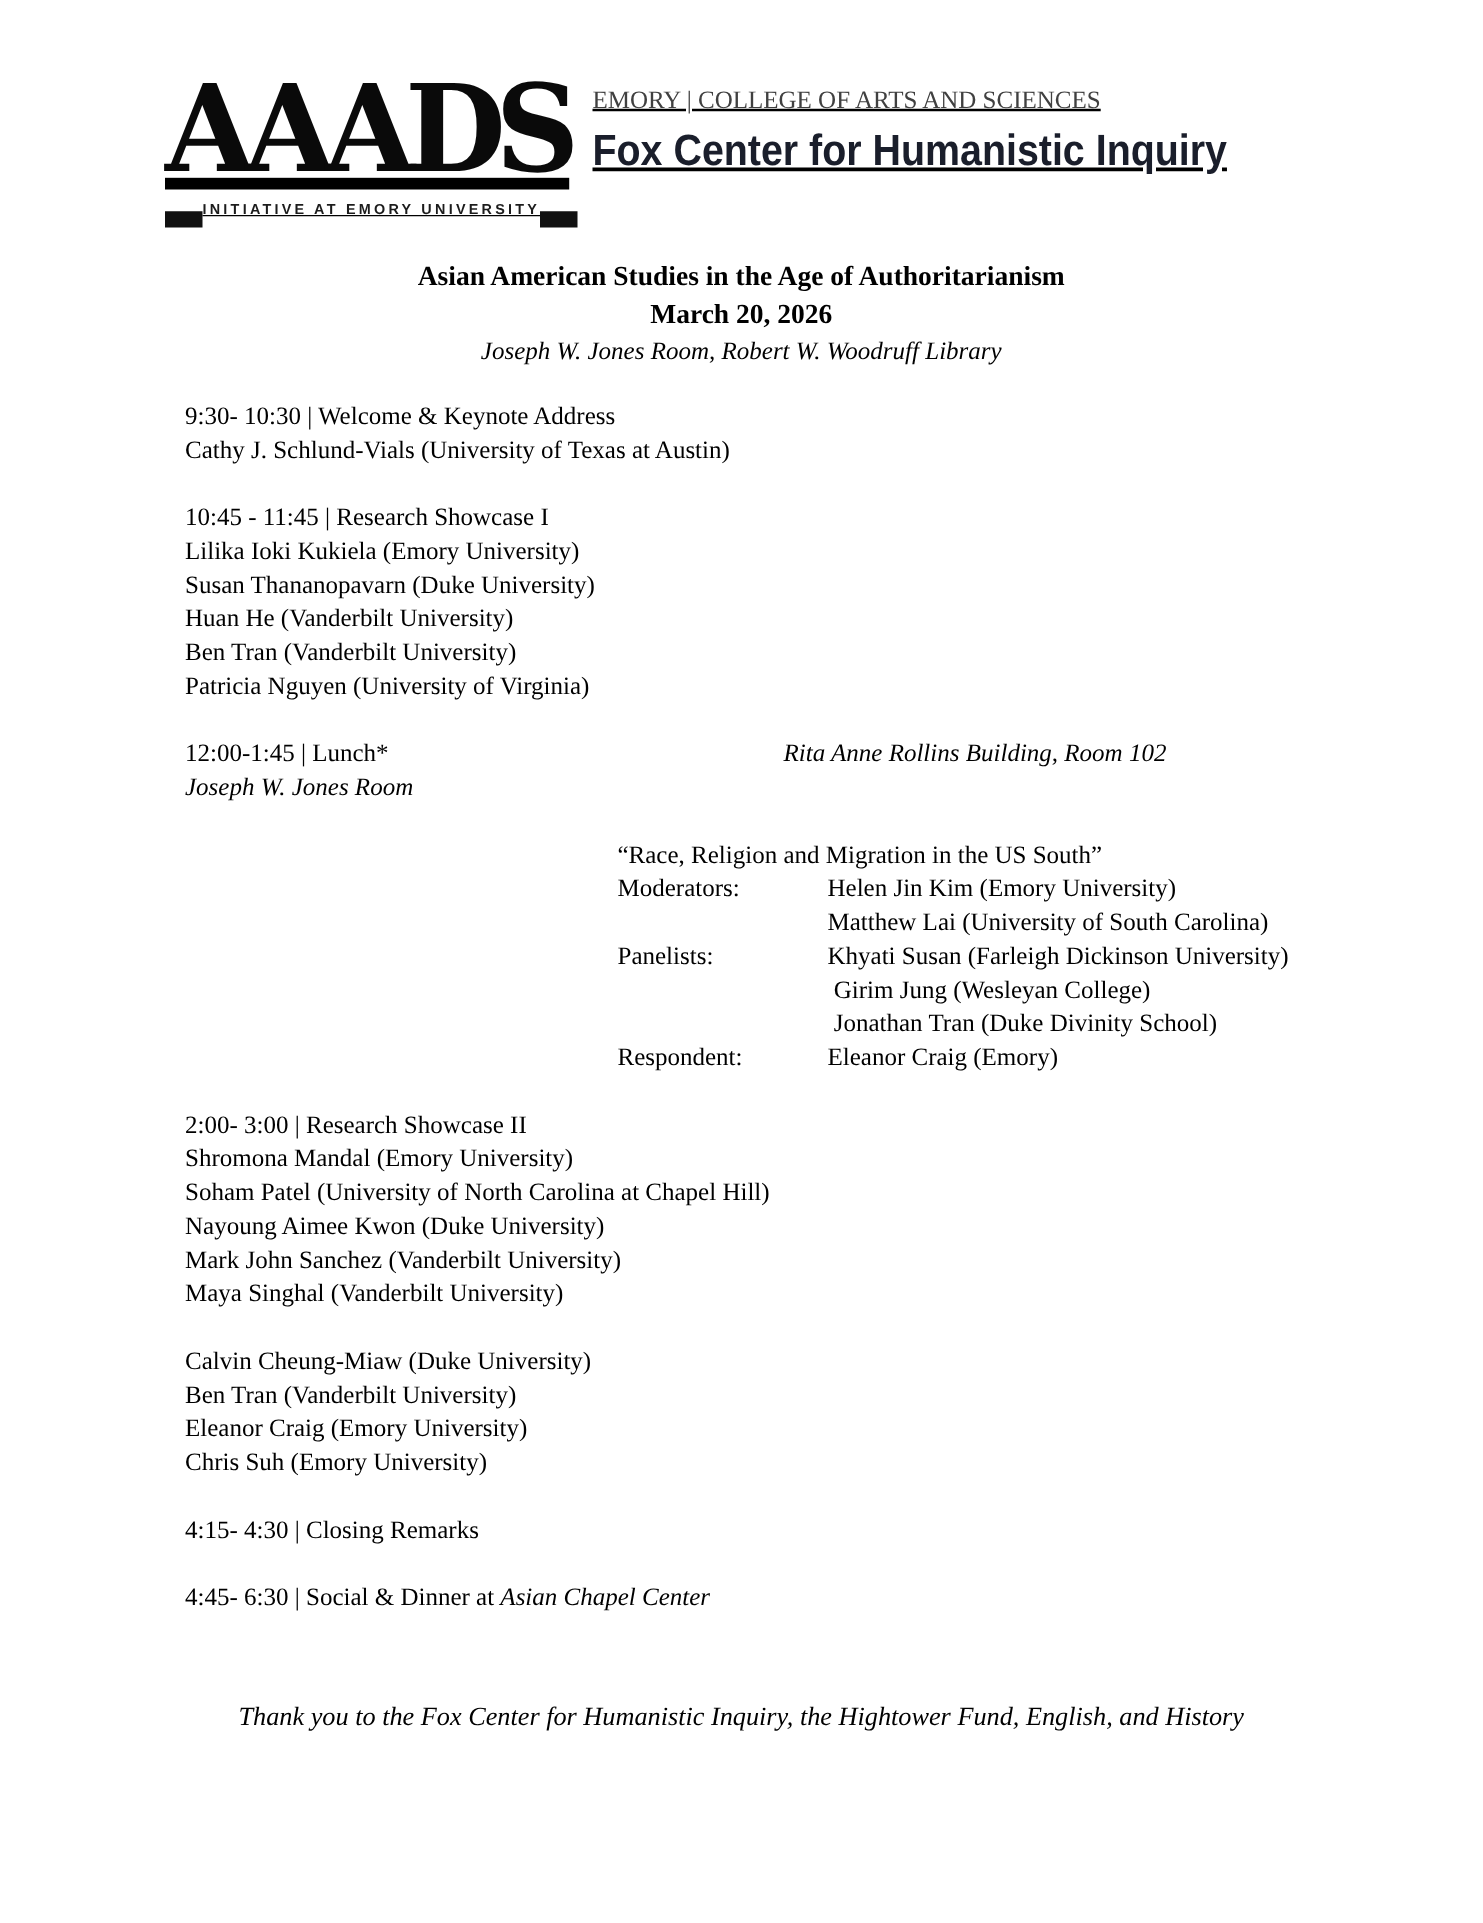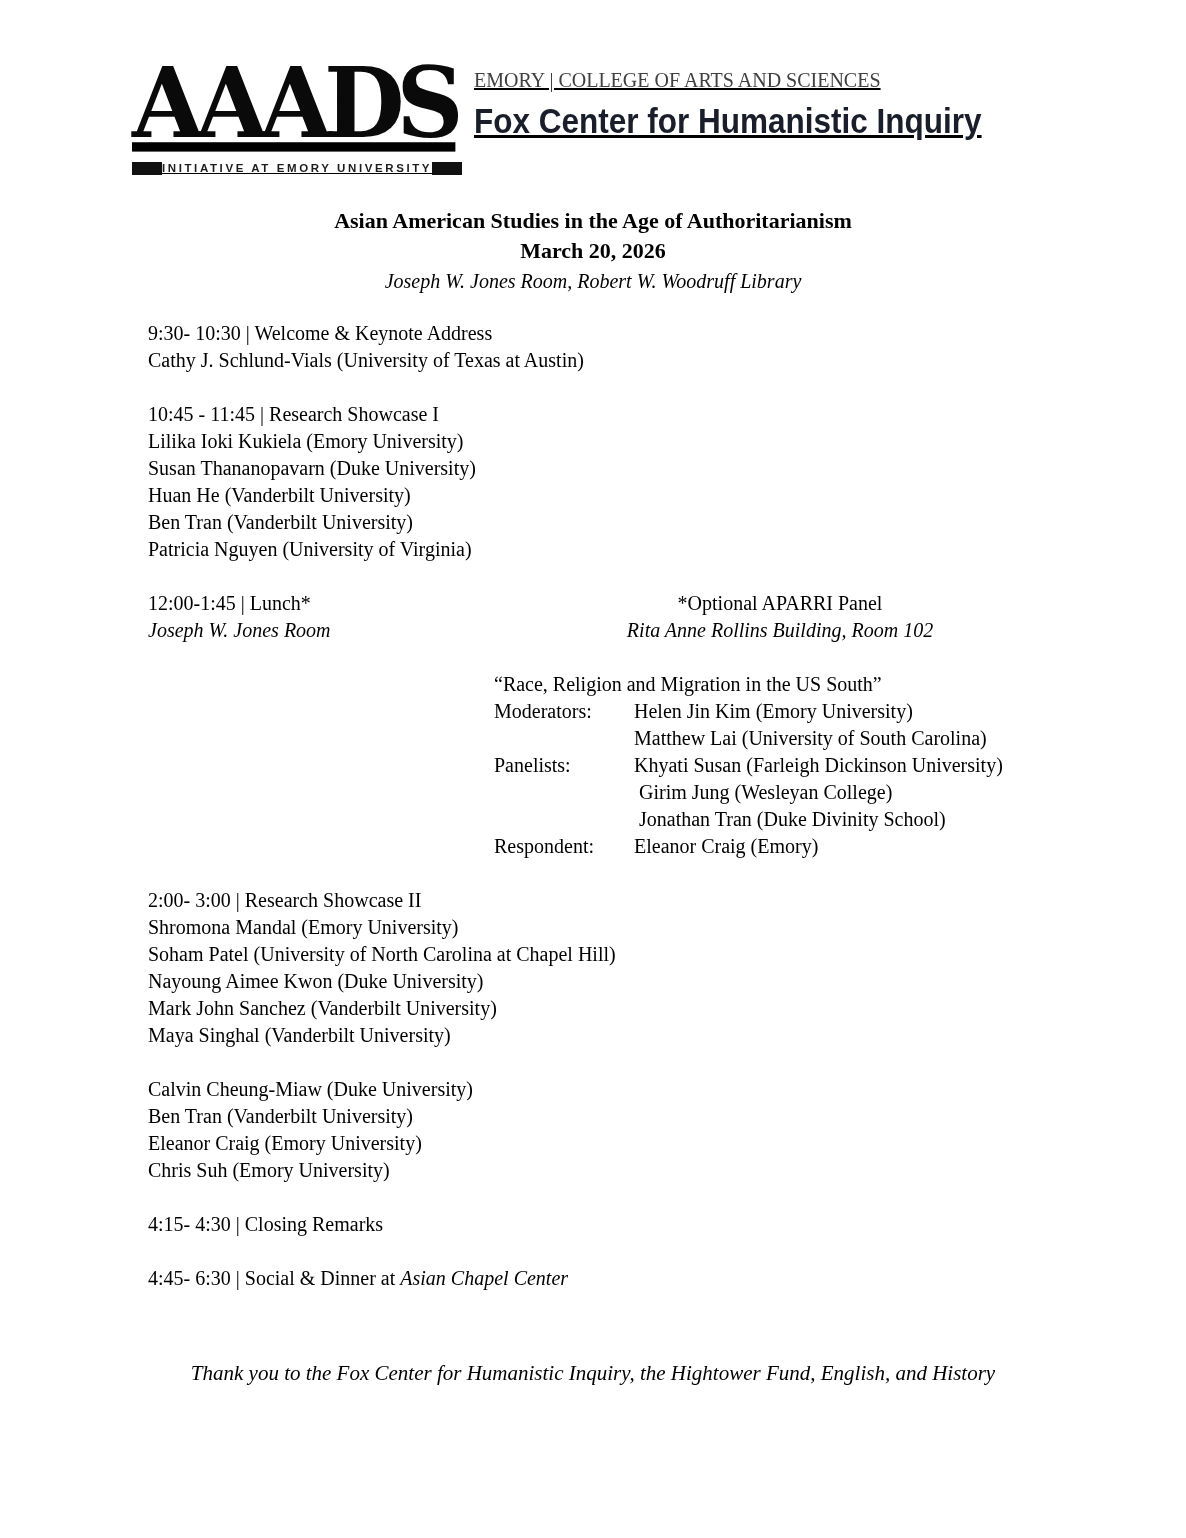--- a/index.html
+++ b/index.html
@@ -32,21 +32,21 @@
     font-size: 93px;
     line-height: 0.95;
     letter-spacing: -0.088em;
     color: #0a0a0a;
     transform: scaleY(1.04);
     transform-origin: top left;
     white-space: nowrap;
   }
   .logo-tagline {
     display: flex;
-    align-items: center;
+    align-items: flex-end;
     margin-top: 9px;
     width: 326px;
   }
   .logo-bar { width: 30px; height: 13px; background: #111111; flex: none; }
   .logo-tagline-text {
     flex: 1;
     text-align: center;
     font-family: "Liberation Sans", sans-serif;
     font-size: 11.5px;
     font-weight: 600;
@@ -82,21 +82,21 @@
   
   .schedule { margin: 24px 148px 0 148px; }
   .block { margin-bottom: 27px; }
   .italic { font-style: italic; }
 
   .lunch-row { display: flex; margin-bottom: 27px; }
   .lunch-left { width: 340px; flex: none; }
   .lunch-right { width: 480px; margin-left: 52px; text-align: center; flex: none; }
 
   .panel-block { margin-left: 346px; margin-bottom: 27px; }
-  .panel-row { display: flex; }
+  .panel-row { display: flex; gap: 28px; }
   .panel-row-label { width: 140px; flex: none; }
   .panel-row-name { white-space: pre; }
 
   
   .footer {
     margin-top: 68px;
     text-align: center;
     font-style: italic;
     font-size: 21px;
   }
@@ -142,21 +142,20 @@
       <p>Ben Tran (Vanderbilt University)</p>
       <p>Patricia Nguyen (University of Virginia)</p>
     </section>
 
     <section class="lunch-row">
       <div class="lunch-left">
         <p>12:00-1:45 | Lunch*</p>
         <p class="italic">Joseph W. Jones Room</p>
       </div>
       <div class="lunch-right">
-        <p>*Optional APARRI Panel</p>
         <p class="italic">Rita Anne Rollins Building, Room 102</p>
       </div>
     </section>
 
     <section class="panel-block">
       <p>“Race, Religion and Migration in the US South”</p>
       <div class="panel-row">
         <span class="panel-row-label">Moderators:</span>
         <span class="panel-row-name">Helen Jin Kim (Emory University)</span>
       </div>

